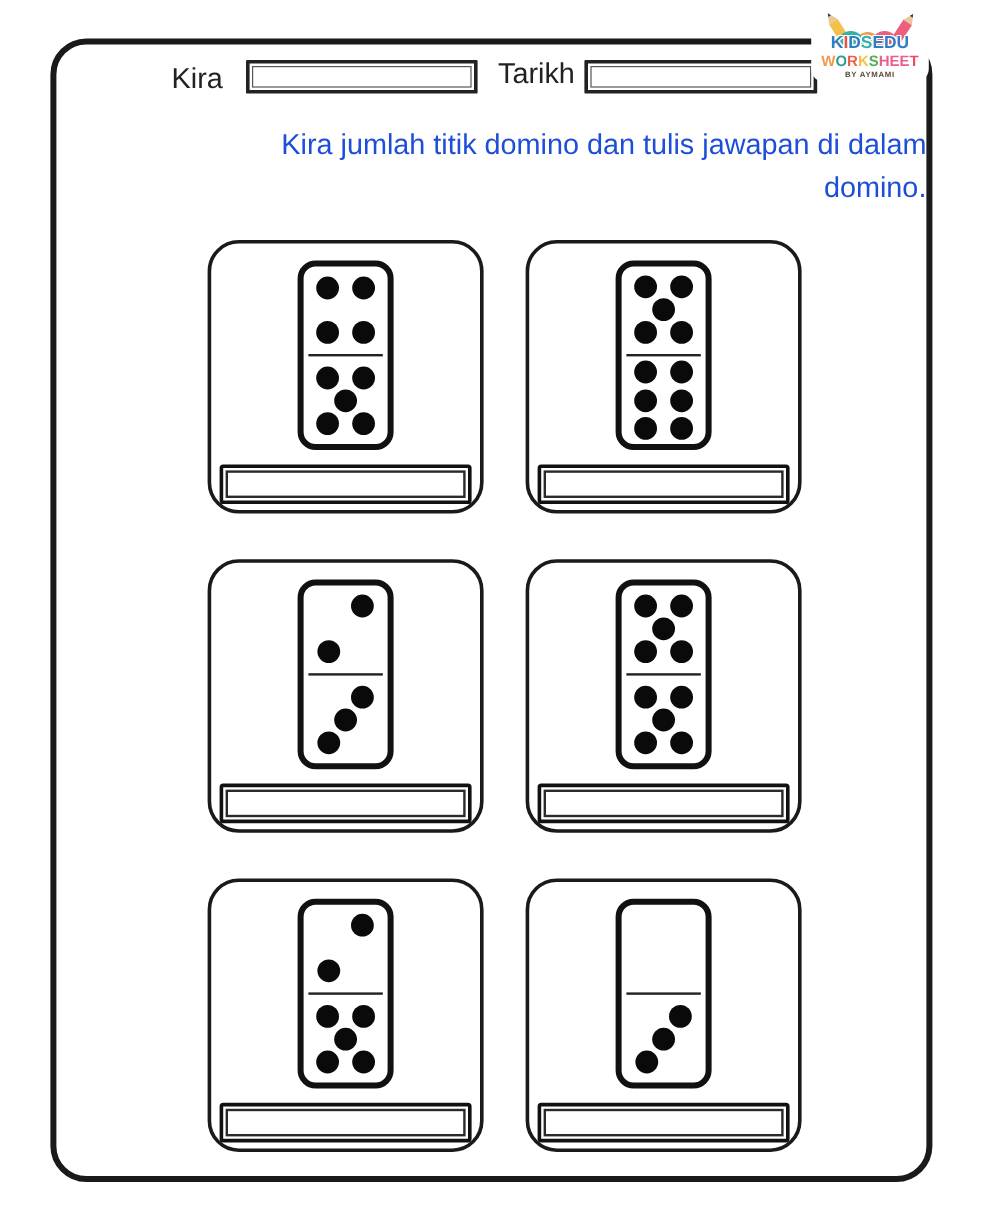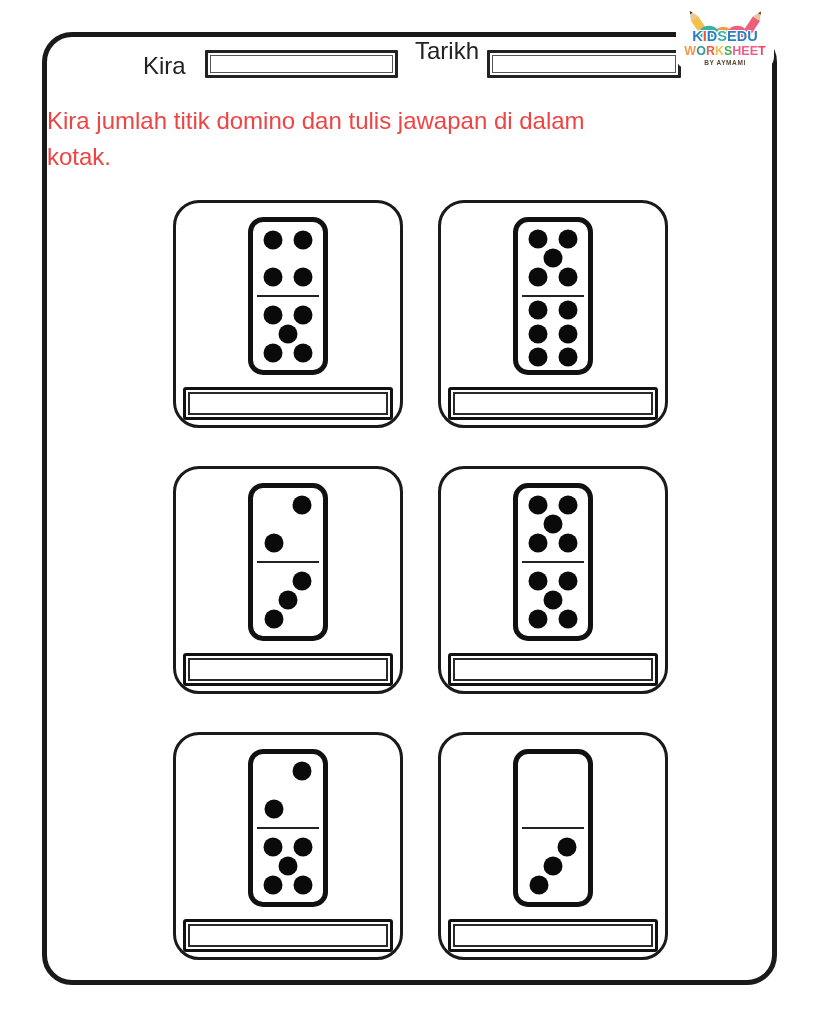--- a/index.html
+++ b/index.html
@@ -15,26 +15,26 @@
   }
   
   .field-label{position:absolute;font-size:24px;font-weight:500;color:#222;}
   .field-box{
     position:absolute;height:28px;border:3px solid #222;padding:2px;
     box-sizing:border-box;background:#fff;border-radius:1px;
   }
   .field-inner{width:100%;height:100%;border:1px solid #555;box-sizing:border-box;background:#fff;font-size:14px;}
   .name-label{left:96px;top:15px;}
   .name-box{left:158px;top:13px;width:193px;}
-  .date-label{left:368px;top:0;}
+  .date-label{left:368px;top:11px;}
   .date-box{left:440px;top:13px;width:194px;}
   
   .instruction{
-    position:absolute;top:66px;left:0;right:0;text-align:left;
-    font-size:24px;line-height:36px;color:#ef4444;font-weight:500;
+    position:absolute;top:66px;left:0;right:0;text-align:right;
+    font-size:24px;line-height:36px;color:#1d4ed8;font-weight:500;
   }
   
   .cards-grid{
     position:absolute;left:126px;top:163px;
     display:grid;grid-template-columns:230px 230px;column-gap:35px;row-gap:38px;
   }
   .card{
     width:230px;height:228px;border:3px solid var(--ink);border-radius:26px;
     position:relative;box-sizing:border-box;background:#fff;
   }
@@ -81,21 +81,21 @@
     <div class="field-inner"></div>
   </div>
 
   <div class="field-label date-label">Tarikh</div>
   <div class="field-box date-box">
     <div class="field-inner"></div>
   </div>
 
   <div class="instruction">
     <div>Kira jumlah titik domino dan tulis jawapan di dalam</div>
-    <div>kotak.</div>
+    <div>domino.</div>
   </div>
 
   <div class="cards-grid">
   <div class="card">
     <div class="domino">
       <div class="half top">
             <div class="pip" style="left: 29%; top: 25%;"></div>
             <div class="pip" style="left: 71%; top: 25%;"></div>
             <div class="pip" style="left: 29%; top: 75%;"></div>
             <div class="pip" style="left: 71%; top: 75%;"></div>

